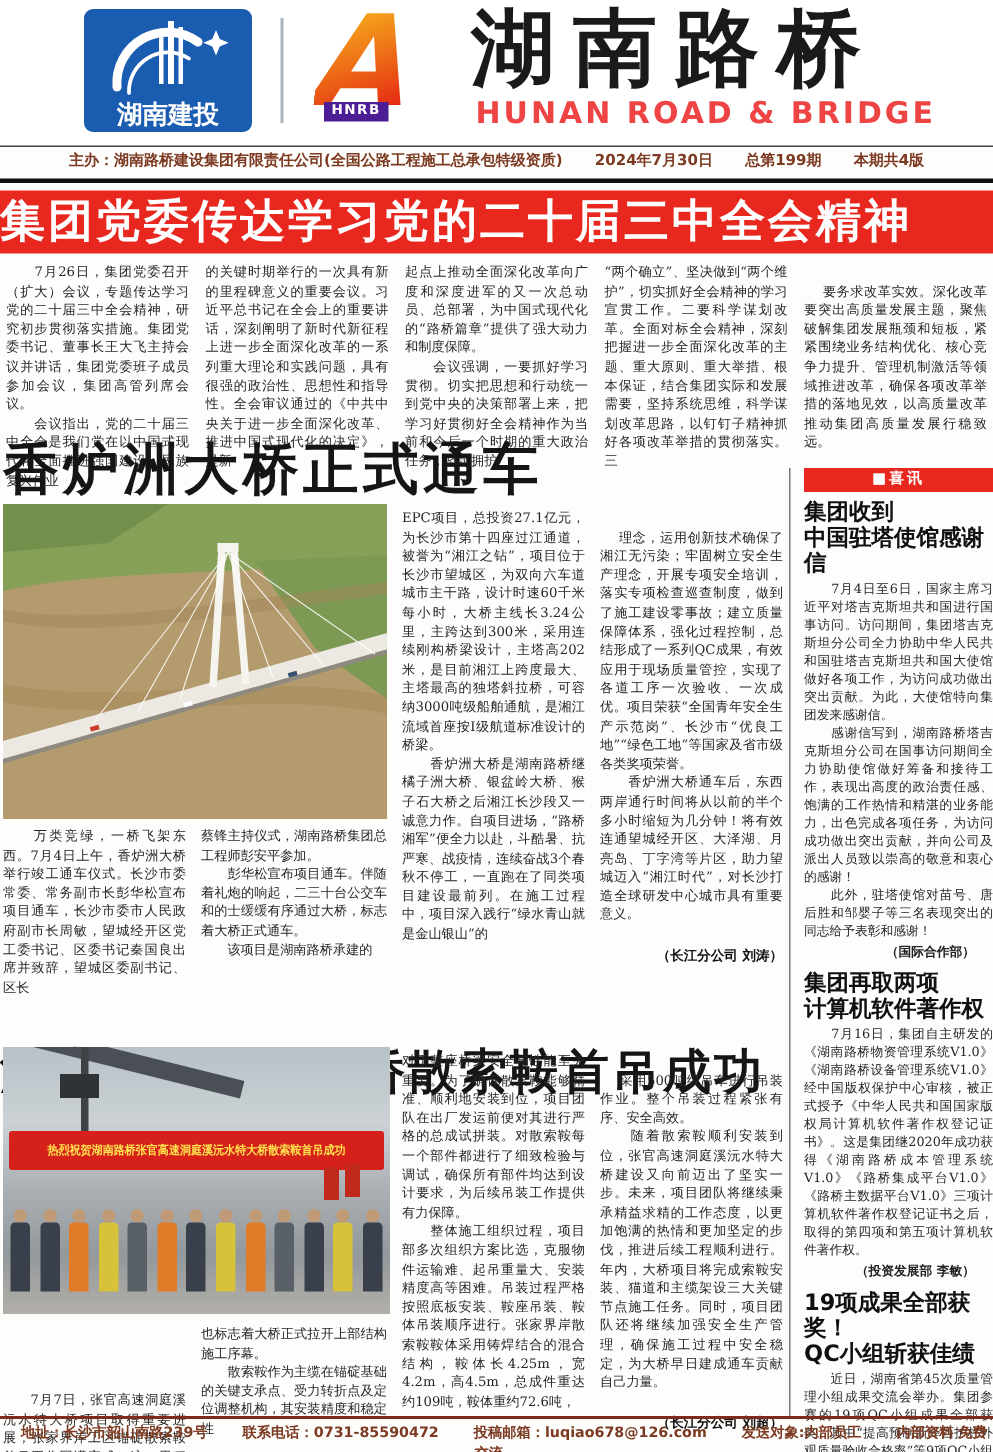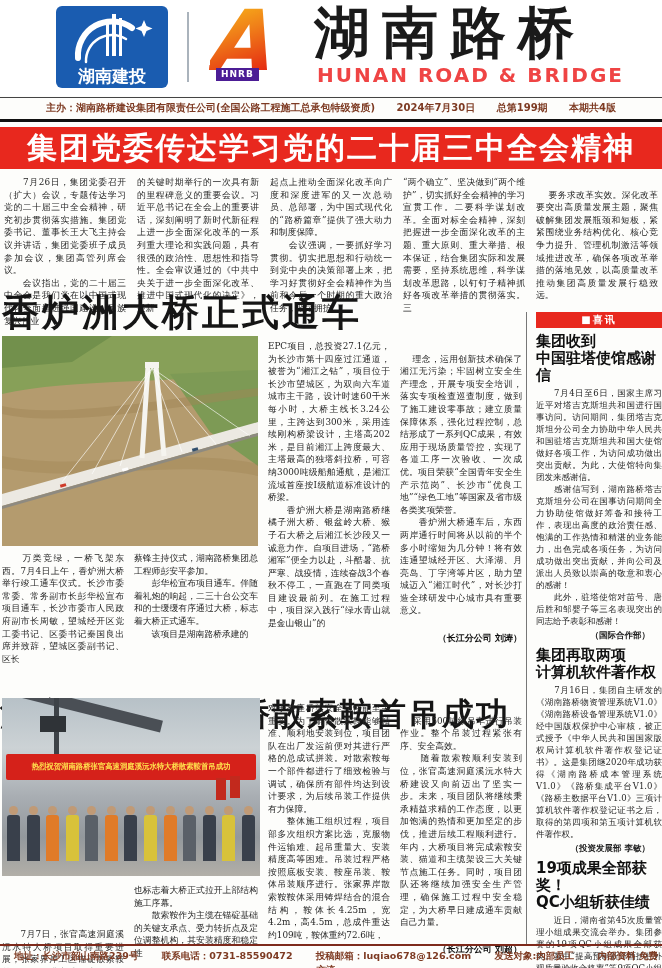--- a/index.html
+++ b/index.html
@@ -19,21 +19,21 @@
             color:#1a1a1a;letter-spacing:12px;white-space:nowrap;}
   .brand-en{position:absolute;left:317px;top:64px;font:bold 20px/22px "DejaVu Sans","Liberation Sans",sans-serif;
             color:#ef4444;letter-spacing:2px;white-space:nowrap;}
   .rule-a{position:absolute;left:0;top:97px;width:662px;height:1px;background:#444;}
   .info-bar{position:absolute;left:0;top:100px;width:662px;text-align:center;
             font:bold 10px/16px "DejaVu Sans","Liberation Sans",sans-serif;color:#7d3a22;}
   .info-bar span{margin:0 9px;}
   .rule-b{position:absolute;left:0;top:119px;width:662px;height:3px;background:#111;}
   
   .lead-banner{position:absolute;left:0;top:127px;width:662px;height:42px;background:#e8281e;
-               display:flex;align-items:center;justify-content:center;}
+               display:flex;align-items:center;justify-content:flex-start;}
   .lead-banner span{color:#fff;font:900 30px/32px "DejaVu Sans","Liberation Sans",sans-serif;letter-spacing:2px;white-space:nowrap;}
   .col{position:absolute;width:122px;font-size:8.8px;line-height:12.6px;text-align:justify;
        white-space:pre-wrap;color:#262626;}
   .byline{font:bold 9px/13px "DejaVu Sans","Liberation Sans",sans-serif;text-align:right;color:#111;margin-top:2px;}
   
   .h-bridge{position:absolute;left:2px;top:292px;font:900 37px/42px "DejaVu Sans","Liberation Sans",sans-serif;
             color:#151515;letter-spacing:3px;white-space:nowrap;}
   .h-anchor{position:absolute;left:0px;top:650px;font:900 32px/40px "DejaVu Sans","Liberation Sans",sans-serif;
             color:#151515;letter-spacing:2px;white-space:nowrap;margin-top:44px;}
   

